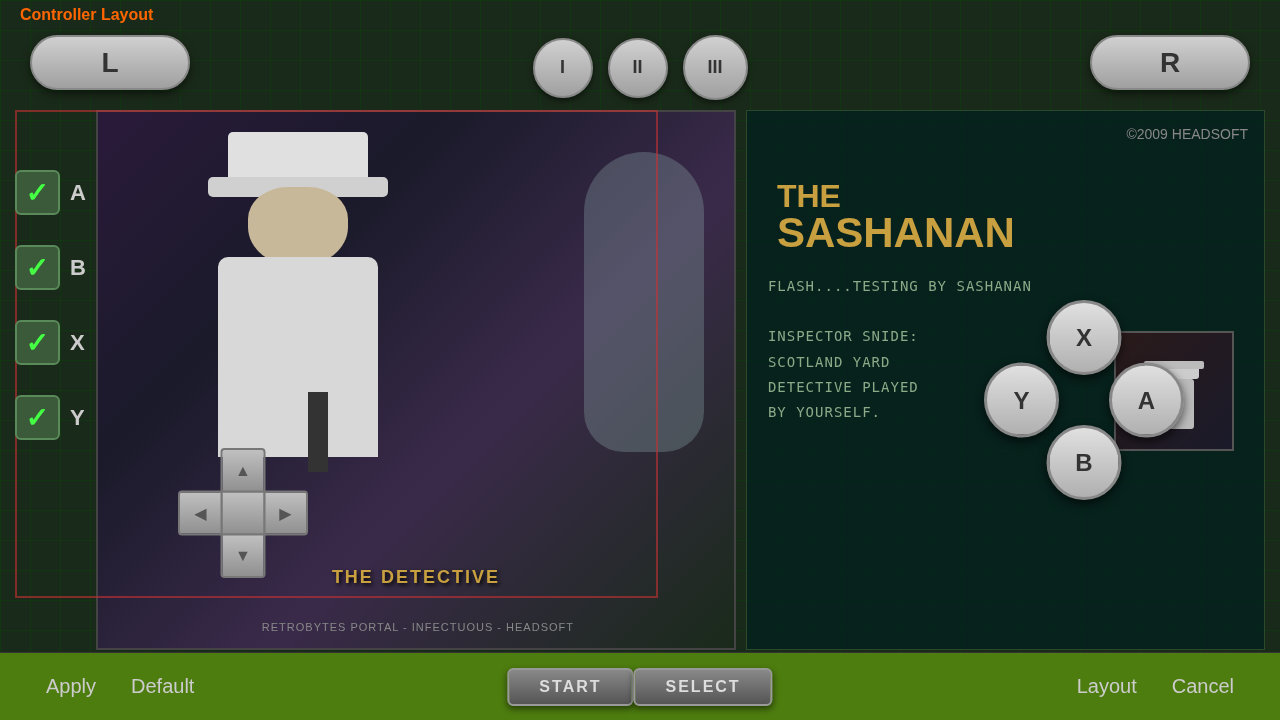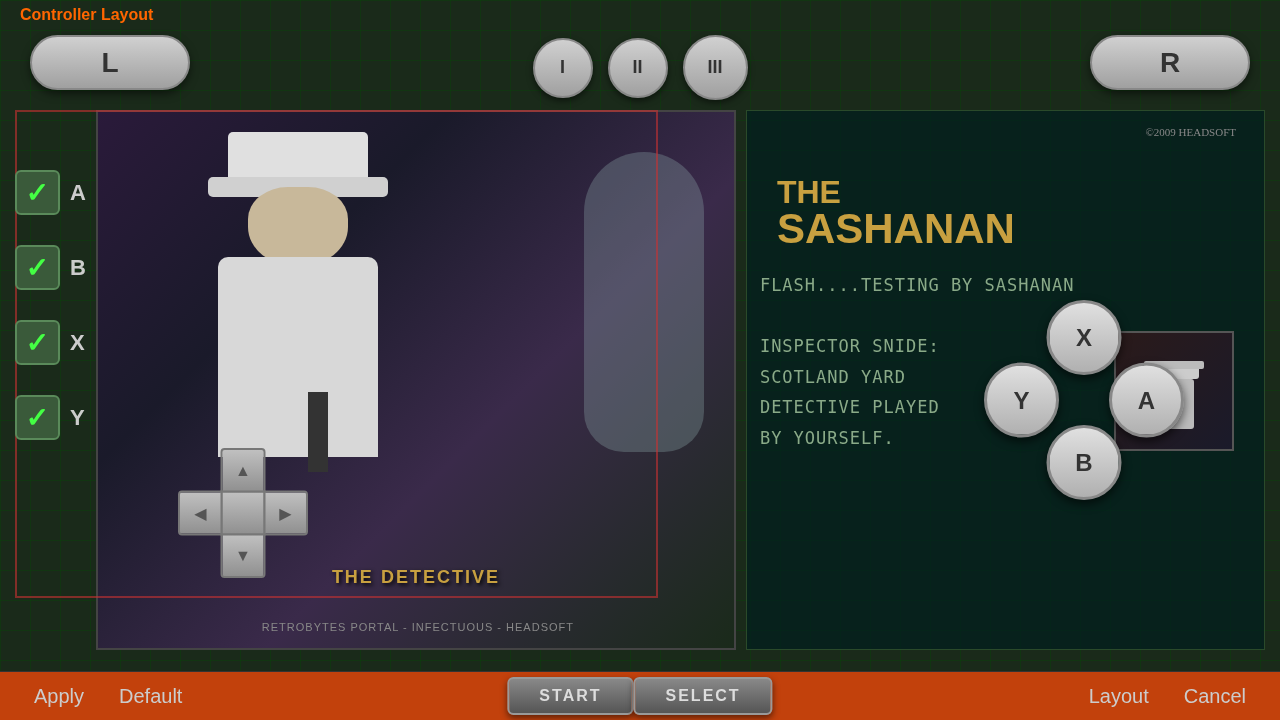--- a/index.html
+++ b/index.html
@@ -346,44 +346,43 @@
     
     .right-panel {
       flex: 1;
       position: relative;
       background: rgba(0,30,30,0.7);
       border: 1px solid #2a4a2a;
       overflow: hidden;
     }
 
     .game-info-header {
-      padding: 15px 28px 5px;
+      padding: 15px 16px 5px;
       color: #888;
-      font-size: 11px;
+      font-size: 14px;
       text-align: right;
-      font-family: Liberation Serif, serif;
     }
 
     .game-info-title {
       padding: 5px 30px 10px;
       color: #c8a040;
       font-size: 42px;
       font-weight: bold;
       line-height: 1;
     }
 
     .game-info-title .line1 {
       font-size: 32px;
       margin-top: 28px;
     }
 
     .game-info-text {
-      padding: 10px 13px;
+      padding: 10px 21px;
       color: #8aaa88;
-      font-size: 17px;
+      font-size: 14px;
       line-height: 1.8;
       font-family: monospace;
       letter-spacing: 1px;
     }
 
     
     .game-thumbnail {
       position: absolute;
       top: 220px;
       right: 30px;
@@ -471,27 +470,27 @@
     .action-btn.btn-y { left: 0; top: 50%; transform: translateY(-50%); }
     .action-btn.btn-a { right: 0; top: 50%; transform: translateY(-50%); }
     .action-btn.btn-b { bottom: 0; left: 50%; transform: translateX(-50%); }
 
     
     .bottom-bar {
       position: absolute;
       bottom: 0;
       left: 0;
       right: 0;
-      height: 49px;
-      background: #c2410c;
+      height: 68px;
+      background: #4d7c0f;
       border-top: 1px solid #333;
       display: flex;
       align-items: center;
       justify-content: space-between;
-      padding: 0 24px;
+      padding: 0 36px;
       z-index: 20;
     }
 
     .bottom-left {
       display: flex;
       gap: 15px;
     }
 
     .bottom-btn {
       background: transparent;

